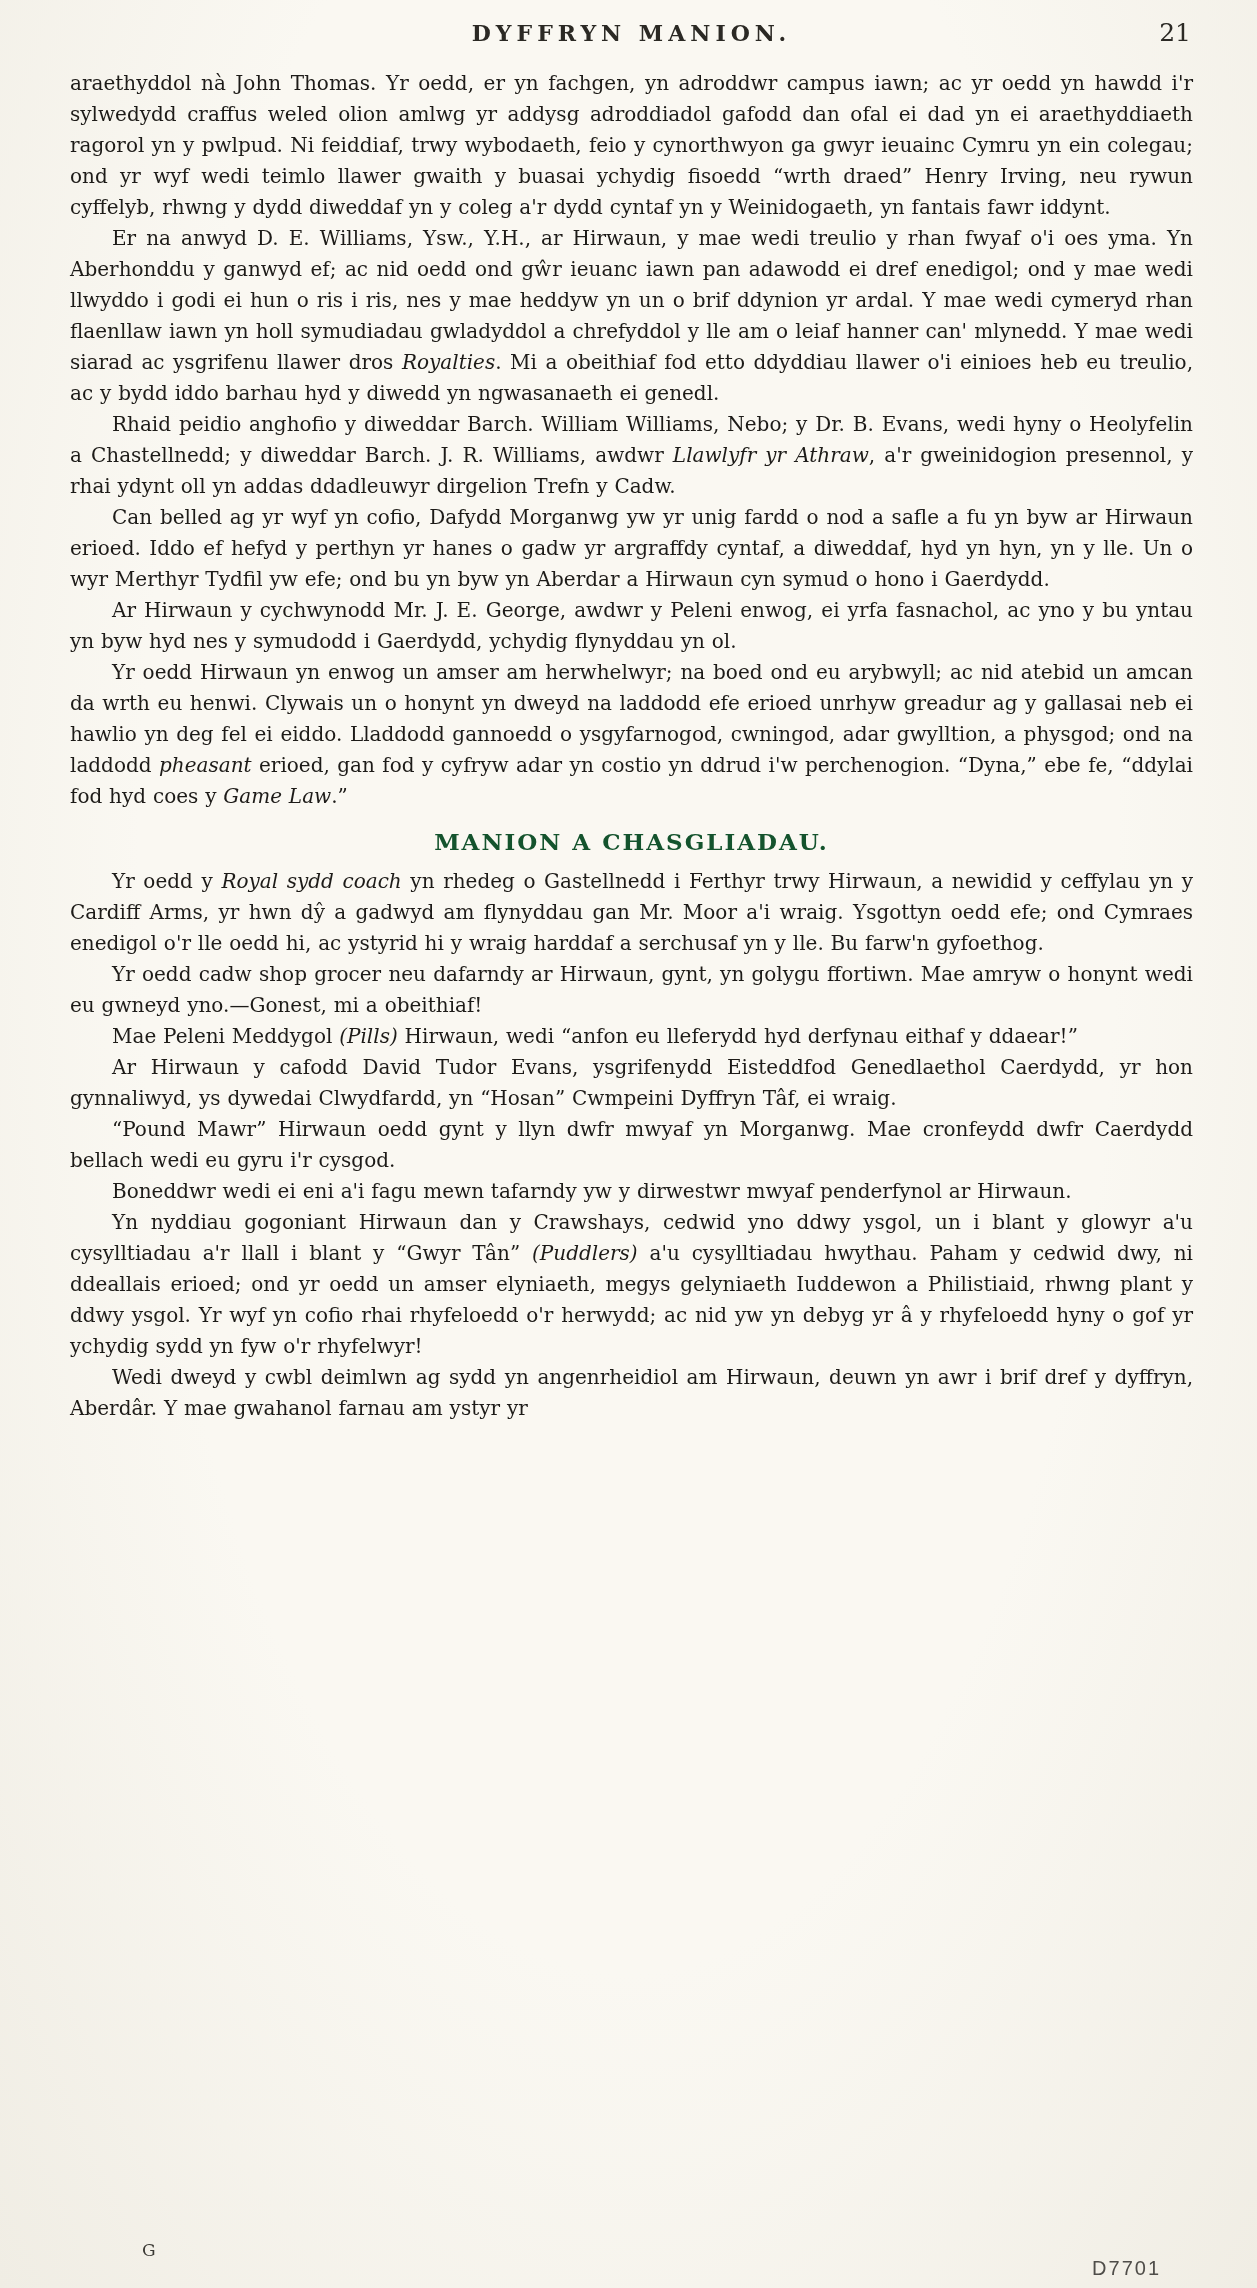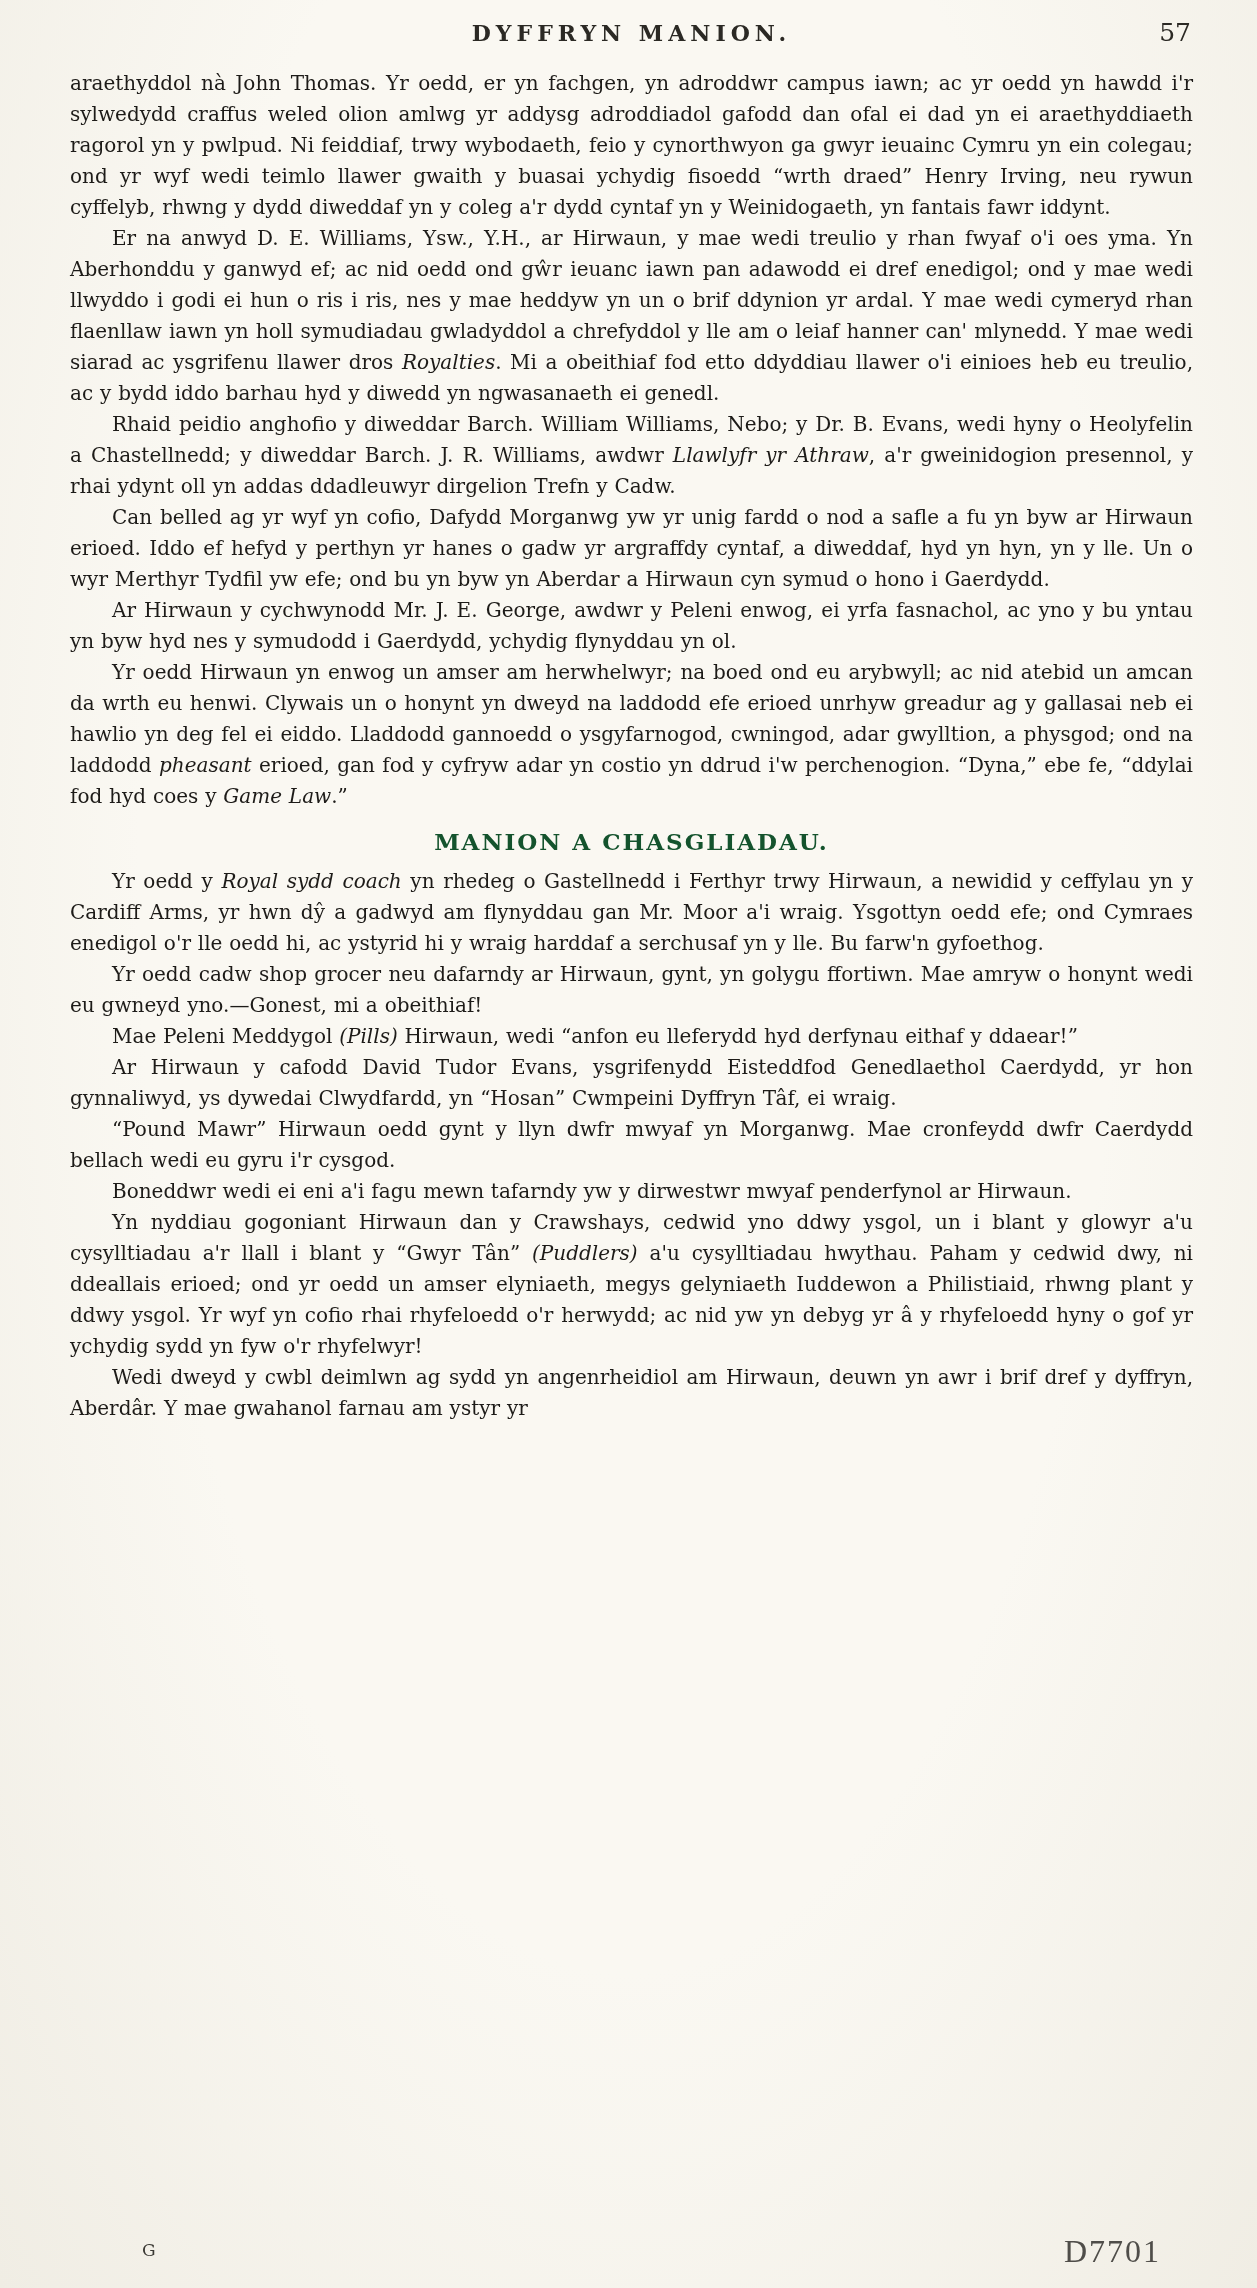--- a/index.html
+++ b/index.html
@@ -31,32 +31,32 @@
   .content p.para i{font-style:italic;}
   .section-heading{
     text-align:center;font-weight:bold;font-size:23px;letter-spacing:2px;
     margin:16px 0 11px;color:#14532d;
   }
   .footer{position:absolute;left:0;right:0;bottom:0;height:70px;}
   .sig{
     position:absolute;left:142px;bottom:28px;font-size:17px;color:#3a3833;
   }
   .stamp{
-    position:absolute;right:96px;bottom:18px;
-    font-family:Liberation Serif, serif;
-    font-size:32px;letter-spacing:2px;color:#4f4d49;
+    position:absolute;right:96px;bottom:8px;
+    font-family:Liberation Sans, sans-serif;
+    font-size:20px;letter-spacing:2px;color:#4f4d49;
   }
 </style>
 </head>
 <body>
 
 <div class="page">
   <div class="header">
     <span class="title">DYFFRYN MANION.</span>
-    <span class="page-number">57</span>
+    <span class="page-number">21</span>
   </div>
 
   <div class="content" id="content">
       <p class="para no-indent">araethyddol nà John Thomas.  Yr oedd, er yn fachgen, yn adroddwr campus iawn; ac yr oedd yn hawdd i'r sylwedydd craffus weled olion amlwg yr addysg adroddiadol gafodd dan ofal ei dad yn ei araethyddiaeth ragorol yn y pwlpud.  Ni feiddiaf, trwy wybodaeth, feio y cynorthwyon ga gwyr ieuainc Cymru yn ein colegau; ond yr wyf wedi teimlo llawer gwaith y buasai ychydig fisoedd “wrth draed” Henry Irving, neu rywun cyffelyb, rhwng y dydd diweddaf yn y coleg a'r dydd cyntaf yn y Weinidogaeth, yn fantais fawr iddynt.</p>
       <p class="para">Er na anwyd D. E. Williams, Ysw., Y.H., ar Hirwaun, y mae wedi treulio y rhan fwyaf o'i oes yma.  Yn Aberhonddu y ganwyd ef; ac nid oedd ond gŵr ieuanc iawn pan adawodd ei dref enedigol; ond y mae wedi llwyddo i godi ei hun o ris i ris, nes y mae heddyw yn un o brif ddynion yr ardal.  Y mae wedi cymeryd rhan flaenllaw iawn yn holl symudiadau gwladyddol a chrefyddol y lle am o leiaf hanner can' mlynedd.  Y mae wedi siarad ac ysgrifenu llawer dros <i>Royalties</i>.  Mi a obeithiaf fod etto ddyddiau llawer o'i einioes heb eu treulio, ac y bydd iddo barhau hyd y diwedd yn ngwasanaeth ei genedl.</p>
       <p class="para">Rhaid peidio anghofio y diweddar Barch. William Williams, Nebo; y Dr. B. Evans, wedi hyny o Heolyfelin a Chastellnedd; y diweddar Barch. J. R. Williams, awdwr <i>Llawlyfr yr Athraw</i>, a'r gweinidogion presennol, y rhai ydynt oll yn addas ddadleuwyr dirgelion Trefn y Cadw.</p>
       <p class="para">Can belled ag yr wyf yn cofio, Dafydd Morganwg yw yr unig fardd o nod a safle a fu yn byw ar Hirwaun erioed.  Iddo ef hefyd y perthyn yr hanes o gadw yr argraffdy cyntaf, a diweddaf, hyd yn hyn, yn y lle.  Un o wyr Merthyr Tydfil yw efe; ond bu yn byw yn Aberdar a Hirwaun cyn symud o hono i Gaerdydd.</p>
       <p class="para">Ar Hirwaun y cychwynodd Mr. J. E. George, awdwr y Peleni enwog, ei yrfa fasnachol, ac yno y bu yntau yn byw hyd nes y symudodd i Gaerdydd, ychydig flynyddau yn ol.</p>
       <p class="para">Yr oedd Hirwaun yn enwog un amser am herwhelwyr; na boed ond eu arybwyll; ac nid atebid un amcan da wrth eu henwi.  Clywais un o honynt yn dweyd na laddodd efe erioed unrhyw greadur ag y gallasai neb ei hawlio yn deg fel ei eiddo.  Lladdodd gannoedd o ysgyfarnogod, cwningod, adar gwylltion, a physgod; ond na laddodd <i>pheasant</i> erioed, gan fod y cyfryw adar yn costio yn ddrud i'w perchenogion.  “Dyna,” ebe fe, “ddylai fod hyd coes y <i>Game Law</i>.”</p>
       <div class="section-heading">MANION A CHASGLIADAU.</div>

